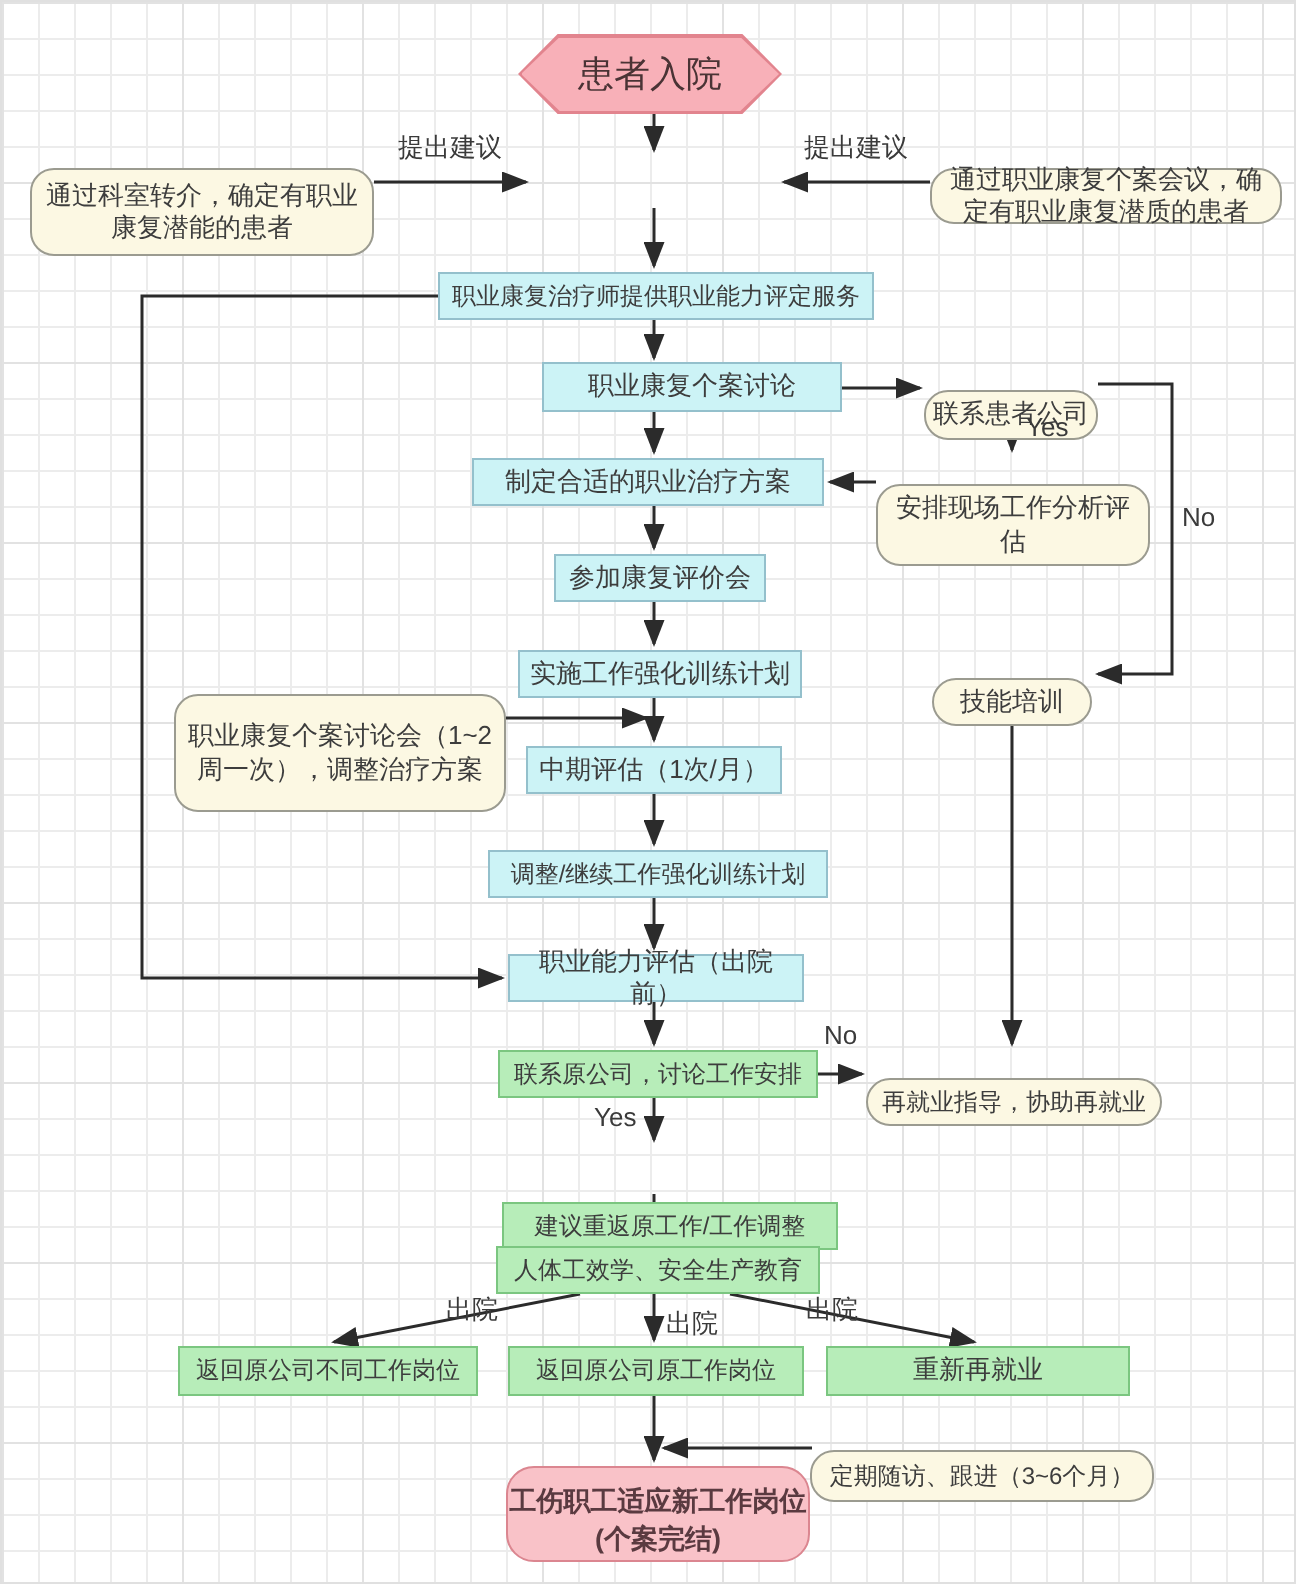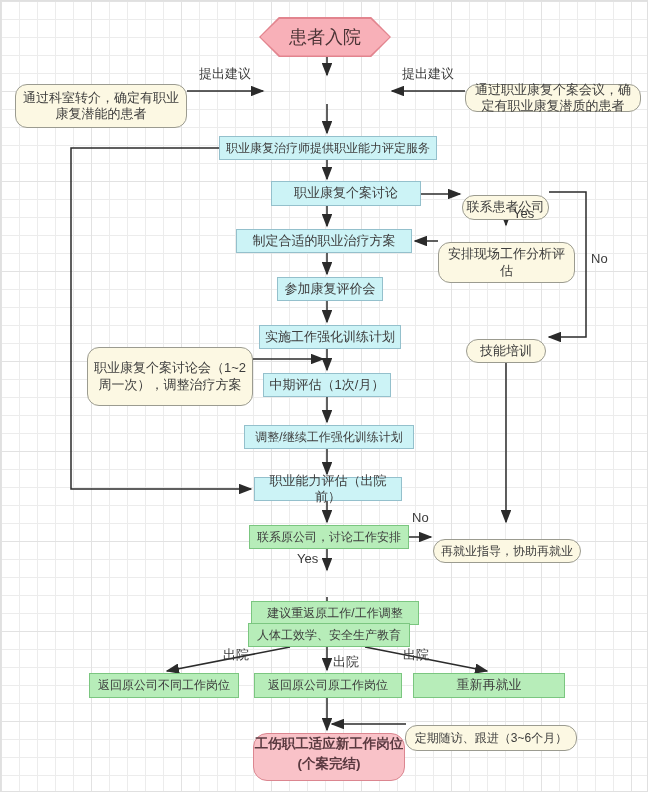--- a/index.html
+++ b/index.html
@@ -27,21 +27,21 @@
   .small{font-size:12px;}
   .hexwrap{position:absolute;z-index:2;}
   .hex-outer{position:absolute;inset:0;background:var(--pink-border);
     clip-path:polygon(0% 50%,15% 0%,85% 0%,100% 50%,85% 100%,15% 100%);}
   .hex-inner{position:absolute;inset:1.5px;background:var(--pink-fill);
     clip-path:polygon(0% 50%,15% 0%,85% 0%,100% 50%,85% 100%,15% 100%);}
   .hex-label{position:absolute;inset:0;display:flex;align-items:center;justify-content:center;
     font-size:18px;font-weight:normal;color:#4a3335;}
   .endnode{
     position:absolute;z-index:2;background:var(--pinkend-fill);border:1px solid var(--pinkend-border);
-    border-radius:14px;display:flex;flex-direction:column;align-items:center;justify-content:flex-start;
+    border-radius:14px;display:flex;flex-direction:column;align-items:center;justify-content:flex-end;
     font-size:13.5px;font-weight:bold;color:#5a3a40;text-align:center;line-height:1.45;box-sizing:border-box;
   }
   .elabel{position:absolute;z-index:3;font-size:13px;color:#3a3a3a;white-space:nowrap;}
 </style>
 </head>
 <body>
 
 <div id="canvas">
 
   <svg id="edges" width="648" height="792">

